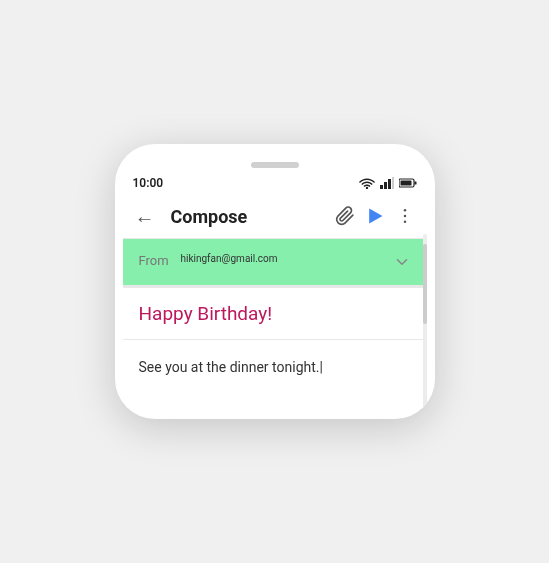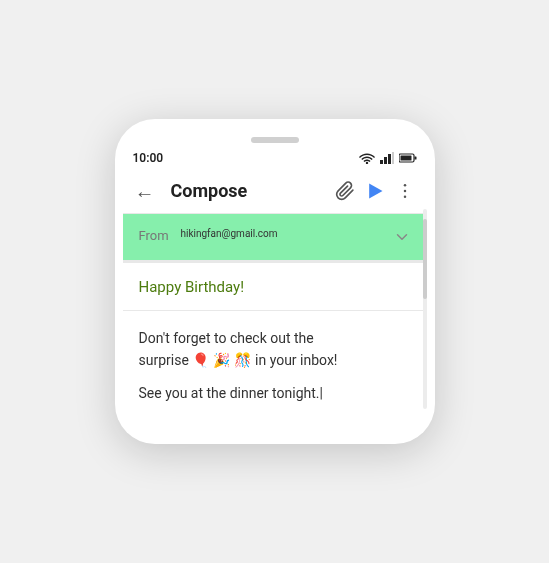--- a/index.html
+++ b/index.html
@@ -151,22 +151,22 @@
     }
 
     
     .subject-row {
       padding: 14px 16px;
       border-top: 1px solid #e8e8e8;
       border-bottom: 1px solid #e8e8e8;
     }
 
     .subject-text {
-      font-size: 15px;
-      color: #4d7c0f;
+      font-size: 19px;
+      color: #be185d;
       font-weight: 400;
     }
 
     
     .body-area {
       padding: 16px 16px 12px 16px;
     }
 
     .body-text {
       font-size: 14px;
@@ -278,21 +278,20 @@
 
 
     <div class="divider"></div>
 
     <div class="subject-row">
       <span class="subject-text">Happy Birthday!</span>
     </div>
 
     <div class="body-area">
       <div class="body-text">
-        <p>Don't forget to check out the<br>surprise 🎈 🎉 🎊 in your inbox!</p>
         <p>See you at the dinner tonight.|</p>
       </div>
     </div>
 
   </div>
 
   <div class="scroll-track">
     <div class="scroll-thumb"></div>
   </div>
 

